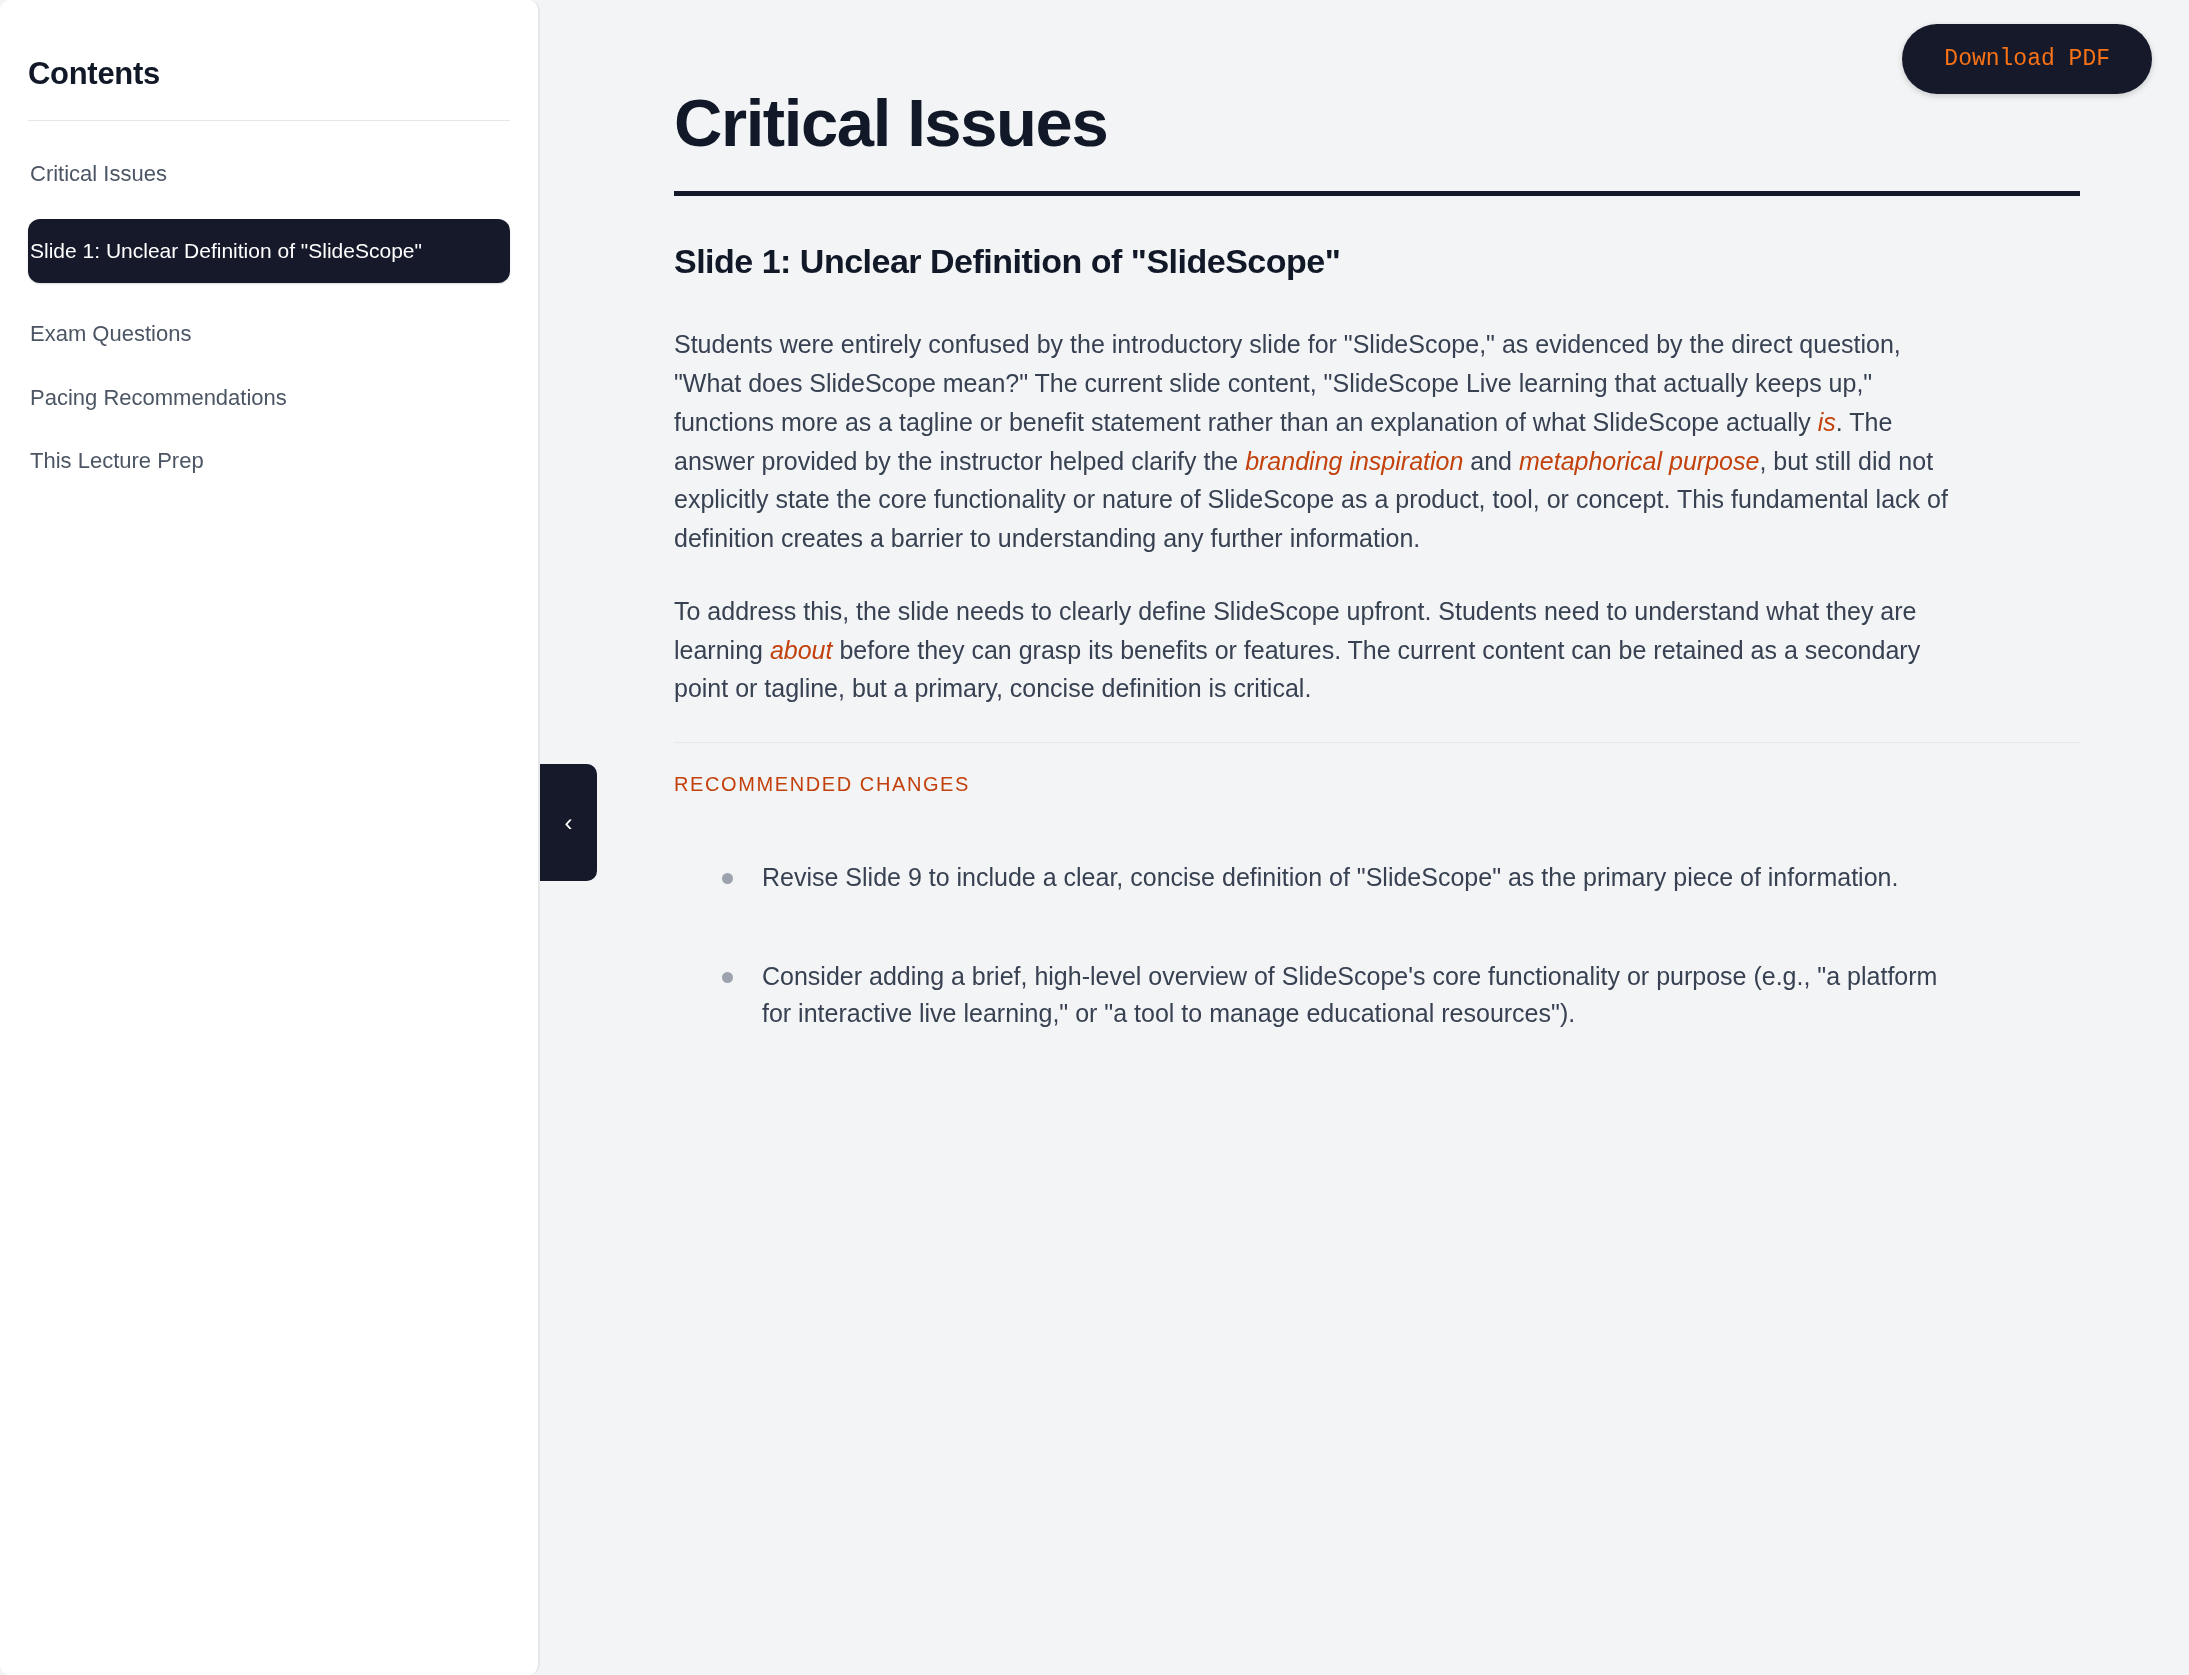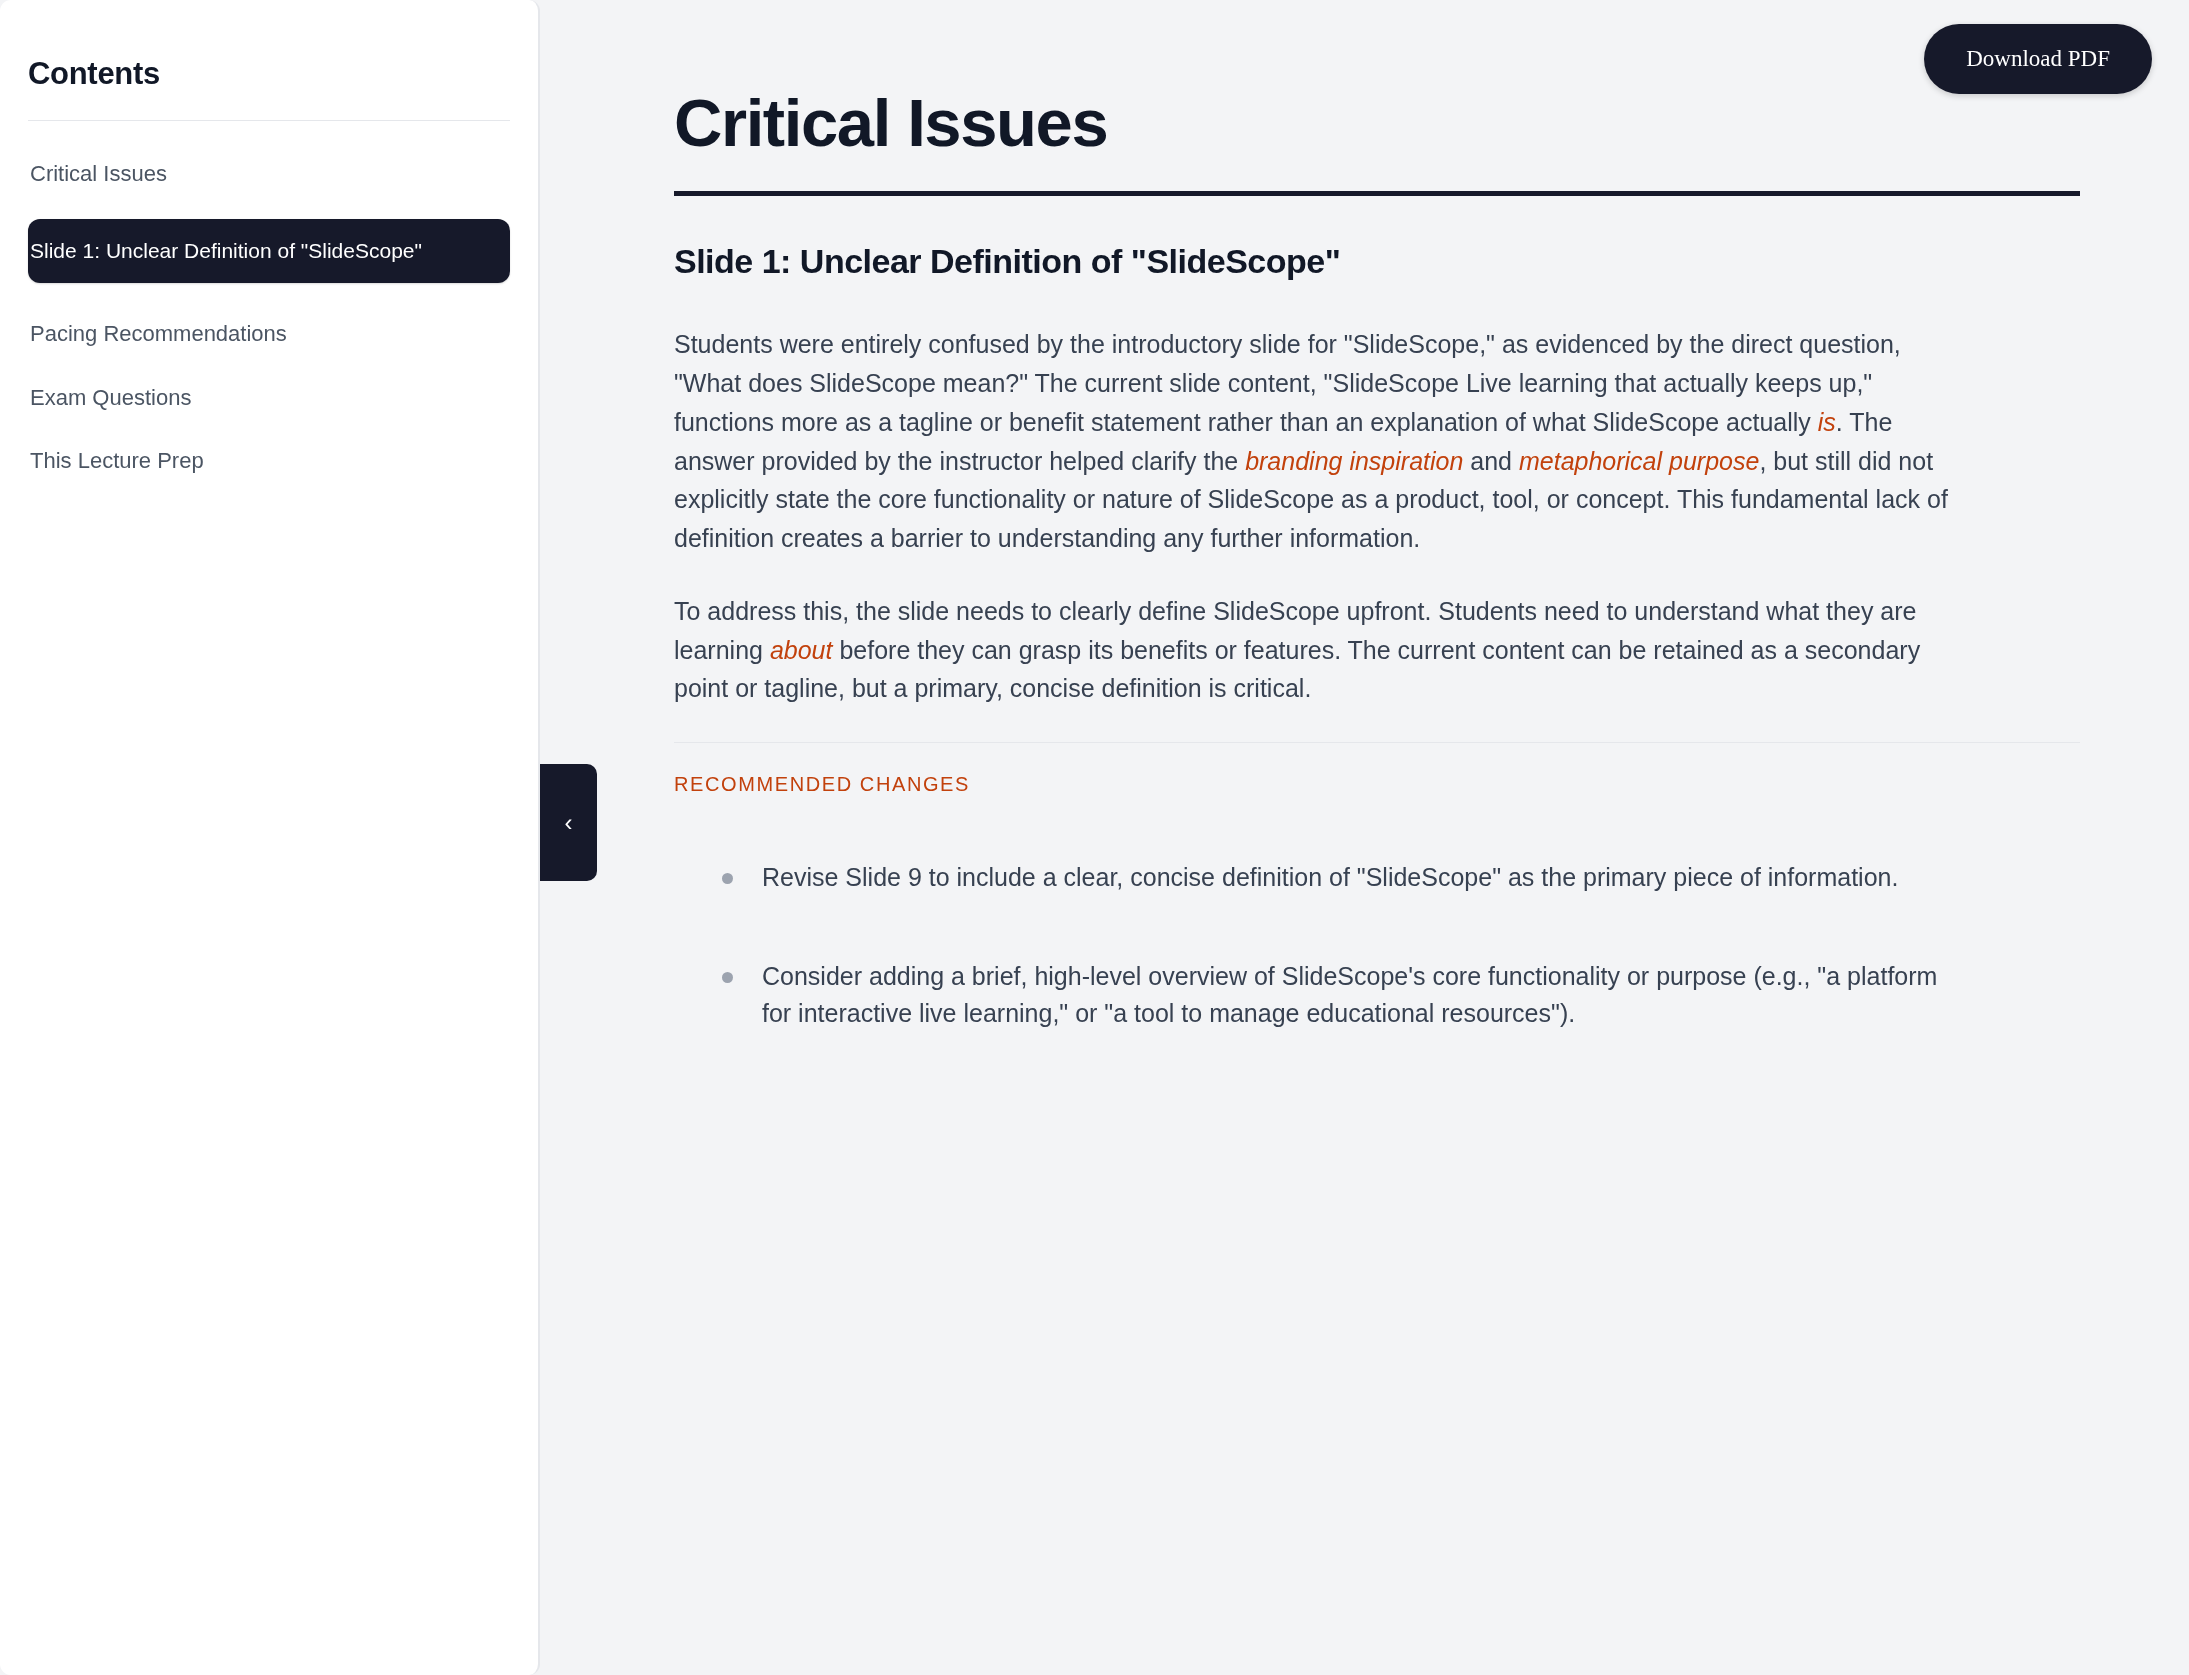--- a/index.html
+++ b/index.html
@@ -98,26 +98,26 @@
     flex: 1;
     position: relative;
     overflow: hidden;
     padding: 0;
   }
   .download-btn {
     position: absolute;
     top: 24px;
     right: 38px;
     background: #16192a;
-    color: #ffffff;
+    color: #f97316;
     border: none;
     border-radius: 989px;
     padding: 22px 42px;
     font-size: 23px;
-    font-family: Liberation Serif, serif;
+    font-family: Liberation Mono, monospace;
     cursor: pointer;
     box-shadow: 0 2px 6px rgba(0,0,0,0.18);
   }
   .content {
     padding: 87px 89px 0 134px;
     max-width: 1515px;
   }
   h1.page-title {
     font-size: 67px;
     font-weight: bold;
@@ -191,22 +191,22 @@
 
 <div class="app">
 
   <aside class="sidebar">
     <div class="sidebar-title">Contents</div>
     <div class="sidebar-divider"></div>
 
     <nav class="toc">
       <div class="toc-item level-1">Critical Issues</div>
       <div class="toc-item active sub">Slide 1: Unclear Definition of "SlideScope"</div>
+      <div class="toc-item level-1">Exam Questions</div>
       <div class="toc-item level-1">Pacing Recommendations</div>
-      <div class="toc-item level-1">Exam Questions</div>
       <div class="toc-item level-1">This Lecture Prep</div>
     </nav>
   </aside>
 
   <div class="collapse-handle">
     <span>‹</span>
   </div>
 
   <main class="main">
 

